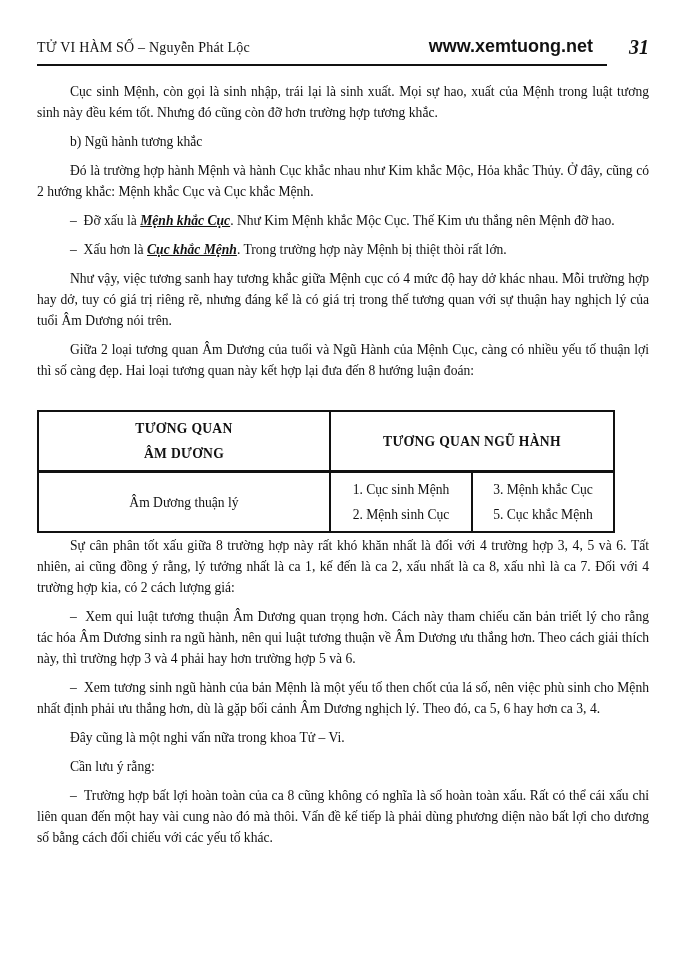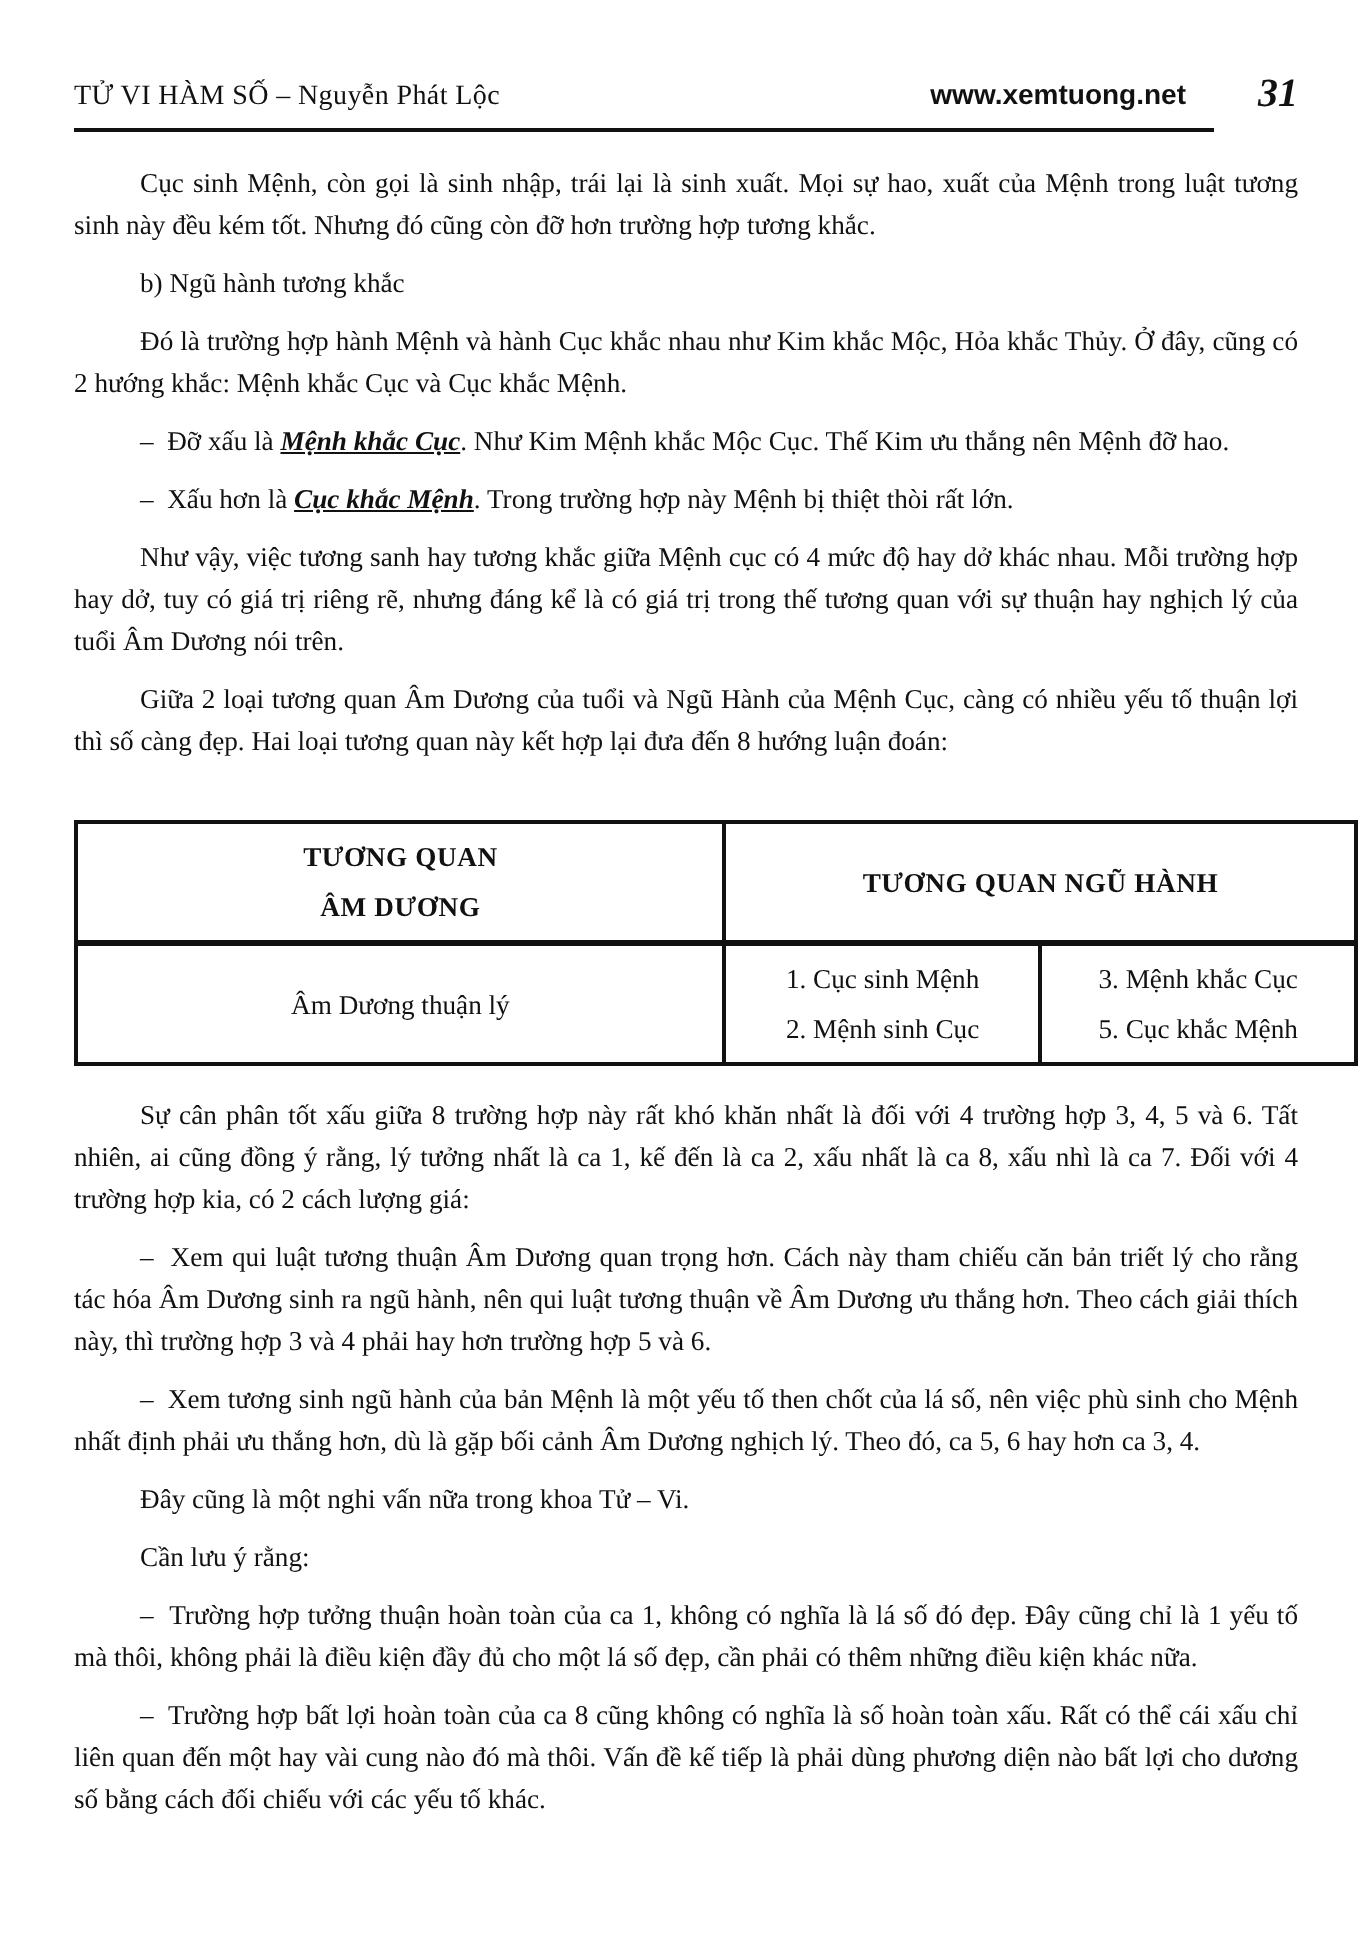--- a/index.html
+++ b/index.html
@@ -22,41 +22,41 @@
     flex: 1;
     display: flex;
     justify-content: space-between;
     align-items: baseline;
     border-bottom: 2px solid #111;
     padding-bottom: 7px;
   }
   .header-title { font-size: 14px; letter-spacing: 0.2px; }
   .header-site {
     font-family: "Liberation Sans", "DejaVu Sans", sans-serif;
-    font-weight: bold; font-size: 14px;
+    font-weight: bold; font-size: 18px;
     padding-right: 14px;
   }
   .page-num {
     width: 42px; text-align: right;
     font-size: 20px; font-weight: bold; font-style: italic;
     padding-bottom: 7px;
   }
   
   .content { padding-top: 15px; font-size: 13.6px; line-height: 21px; }
   .content p {
     margin: 0 0 8px 0;
     text-align: justify;
     text-indent: 33px;
   }
   .em-u { font-style: italic; text-decoration: underline; font-weight: bold; }
   
   .corr-table {
     border-collapse: collapse;
-    margin: 29px 0 14px 0;
-    width: 642px;
+    margin: 29px 0 2px 0;
+    width: 578px;
     table-layout: fixed;
   }
   .corr-table th, .corr-table td {
     border: 2px solid #111;
     text-align: center;
     vertical-align: middle;
     font-size: 13.6px;
     padding: 4px 6px;
   }
   .corr-table th { font-weight: bold; letter-spacing: 0.3px; }
@@ -123,18 +123,17 @@
     <p>Sự cân phân tốt xấu giữa 8 trường hợp này rất khó khăn nhất là đối với 4 trường hợp 3, 4, 5 và 6. Tất nhiên, ai cũng đồng ý rằng, lý tưởng nhất là ca 1, kế đến là ca 2, xấu nhất là ca 8, xấu nhì là ca 7. Đối với 4 trường hợp kia, có 2 cách lượng giá:</p>
 
     <p>–&nbsp; Xem qui luật tương thuận Âm Dương quan trọng hơn. Cách này tham chiếu căn bản triết lý cho rằng tác hóa Âm Dương sinh ra ngũ hành, nên qui luật tương thuận về Âm Dương ưu thắng hơn. Theo cách giải thích này, thì trường hợp 3 và 4 phải hay hơn trường hợp 5 và 6.</p>
 
     <p>–&nbsp; Xem tương sinh ngũ hành của bản Mệnh là một yếu tố then chốt của lá số, nên việc phù sinh cho Mệnh nhất định phải ưu thắng hơn, dù là gặp bối cảnh Âm Dương nghịch lý. Theo đó, ca 5, 6 hay hơn ca 3, 4.</p>
 
     <p>Đây cũng là một nghi vấn nữa trong khoa Tử – Vi.</p>
 
     <p>Cần lưu ý rằng:</p>
 
-    <p>–&nbsp; Trường hợp tưởng thuận hoàn toàn của ca 1, không có nghĩa là lá số đó đẹp. Đây cũng chỉ là 1 yếu tố mà thôi, không phải là điều kiện đầy đủ cho một lá số đẹp, cần phải có thêm những điều kiện khác nữa.</p>
 
     <p>–&nbsp; Trường hợp bất lợi hoàn toàn của ca 8 cũng không có nghĩa là số hoàn toàn xấu. Rất có thể cái xấu chỉ liên quan đến một hay vài cung nào đó mà thôi. Vấn đề kế tiếp là phải dùng phương diện nào bất lợi cho dương số bằng cách đối chiếu với các yếu tố khác.</p>
 
   </div>
 </div>
 
 </body></html>

